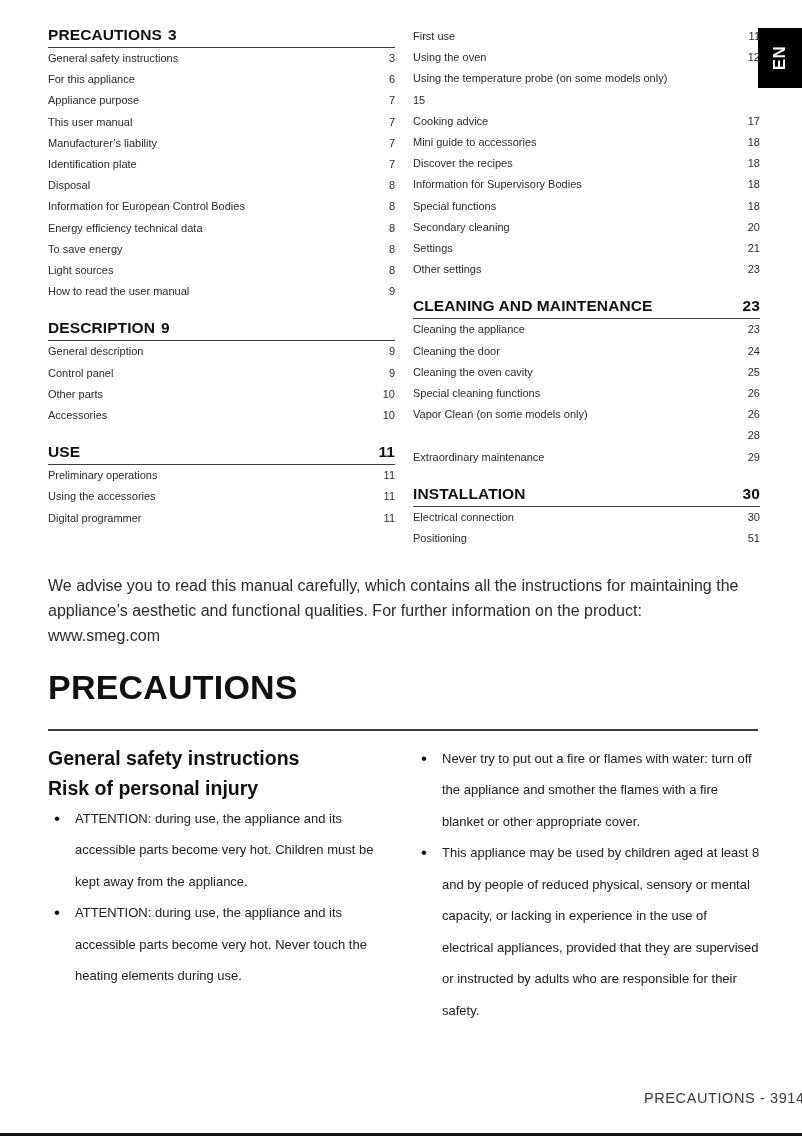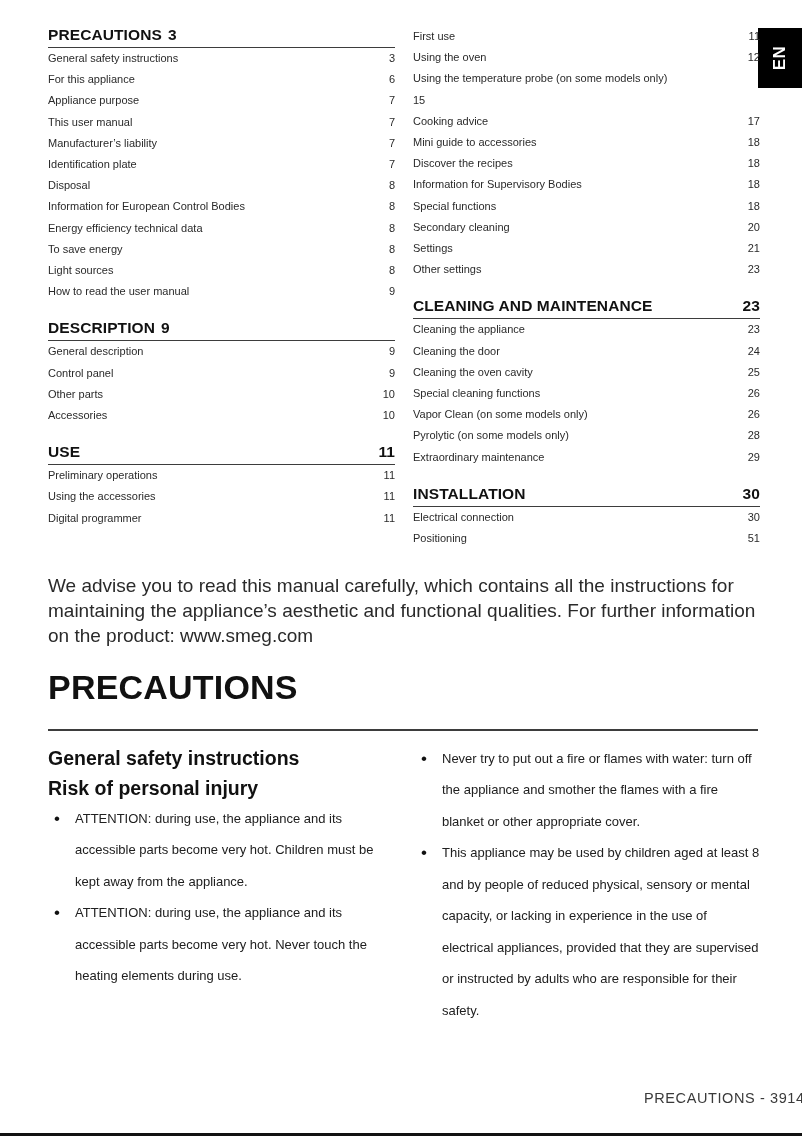--- a/index.html
+++ b/index.html
@@ -111,21 +111,21 @@
   }
   .toc-entry.wrap .entry-page {
     display: block;
     padding-left: 0;
     text-align: left;
   }
 
   
   .intro {
     margin-top: 24px;
-    font-size: 19px;
+    font-size: 16px;
     line-height: 25px;
     color: #2a2a2a;
     width: 710px;
   }
 
   
   .chapter-title {
     margin-top: 22px;
     font-size: 34px;
     font-weight: 700;
@@ -395,21 +395,20 @@
             <span class="entry-label">Special cleaning functions</span>
             <span class="entry-dots"></span>
             <span class="entry-page">26</span>
           </div>
           <div class="toc-entry">
             <span class="entry-label">Vapor Clean (on some models only)</span>
             <span class="entry-dots"></span>
             <span class="entry-page">26</span>
           </div>
           <div class="toc-entry">
-            <span class="entry-label">Pyrolytic (on some models only)</span>
             <span class="entry-dots"></span>
             <span class="entry-page">28</span>
           </div>
           <div class="toc-entry">
             <span class="entry-label">Extraordinary maintenance</span>
             <span class="entry-dots"></span>
             <span class="entry-page">29</span>
           </div>
           <div class="toc-section">
             <span class="sec-title">INSTALLATION</span>

